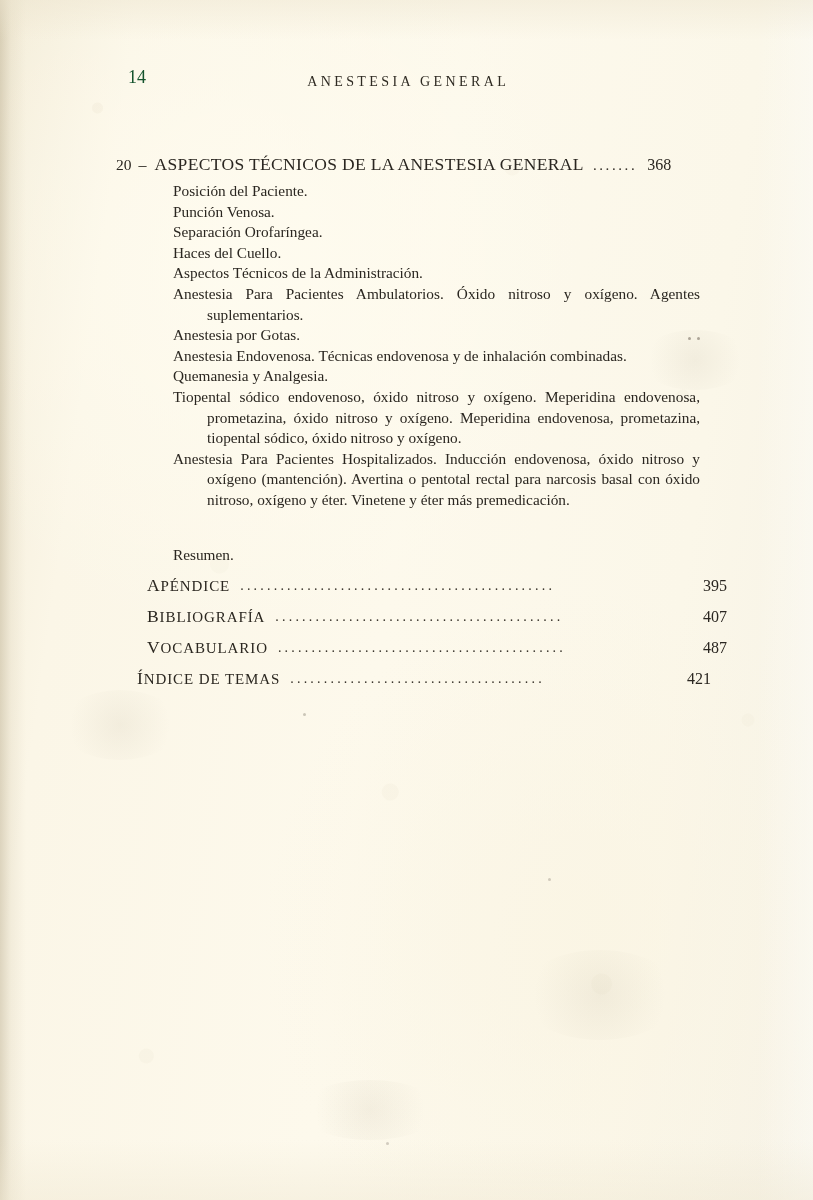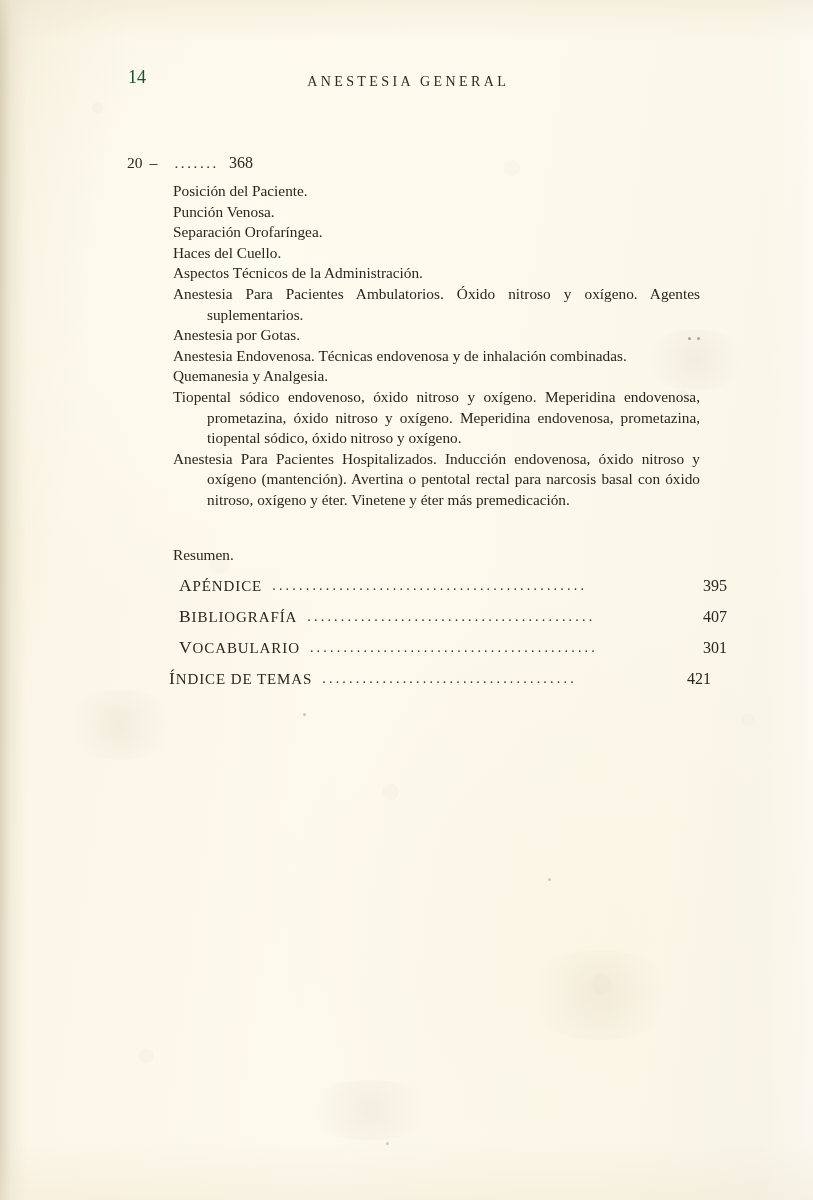--- a/index.html
+++ b/index.html
@@ -86,21 +86,21 @@
     text-align: center;
     font-size: 14px;
     letter-spacing: 3.4px;
     color: #2e2a22;
     text-indent: 3.4px;
   }
 
   
   .chapter-line {
     position: absolute;
-    left: 127px;
+    left: 116px;
     top: 154px;
     width: 620px;
     display: flex;
     align-items: baseline;
     font-size: 17.5px;
     white-space: nowrap;
   }
   .chapter-num {
     font-size: 15.5px;
     padding-right: 7px;
@@ -149,21 +149,20 @@
     position: absolute;
     left: 0;
     top: 575px;
     width: 813px;
   }
   .bm-row {
     position: relative;
     height: 31px;
     display: flex;
     align-items: baseline;
-    margin-left: 32px;
   }
   .bm-label {
     font-size: 15px;
     letter-spacing: 0.9px;
     white-space: nowrap;
     color: #2b2720;
   }
   .bm-label .cap {
     font-size: 17.5px;
   }
@@ -215,20 +214,21 @@
 <div class="smudge" style="left:640px; top:330px;  width:110px; height:60px;"></div>
 
 <div class="page">
 
   <div class="folio">14</div>
   <div class="running-head">ANESTESIA GENERAL</div>
 
   <div class="chapter-line">
     <span class="chapter-num">20</span>
     <span class="chapter-dash">–</span>
+    <span class="chapter-title">ASPECTOS TÉCNICOS DE LA ANESTESIA GENERAL</span>
     <span class="chapter-dots">.......</span>
     <span class="chapter-page">368</span>
   </div>
 
   <div class="toc-body">
     <div class="hang nojust">Posición del Paciente.</div>
     <div class="hang nojust">Punción Venosa.</div>
     <div class="hang nojust">Separación Orofaríngea.</div>
     <div class="hang nojust">Haces del Cuello.</div>
     <div class="hang nojust">Aspectos Técnicos de la Administración.</div>
@@ -252,21 +252,21 @@
 
     <div class="bm-row indent-a">
       <span class="bm-label"><span class="cap">B</span><span>IBLIOGRAFÍA</span></span>
       <span class="bm-leader">...........................................</span>
       <span class="bm-page">407</span>
     </div>
 
     <div class="bm-row indent-a">
       <span class="bm-label"><span class="cap">V</span><span>OCABULARIO</span></span>
       <span class="bm-leader">...........................................</span>
-      <span class="bm-page">301</span>
+      <span class="bm-page">487</span>
     </div>
 
     <div class="bm-row indent-b">
       <span class="bm-label"><span class="cap">Í</span><span>NDICE DE TEMAS</span></span>
       <span class="bm-leader">......................................</span>
       <span class="bm-page">421</span>
     </div>
 
   </div>
 

